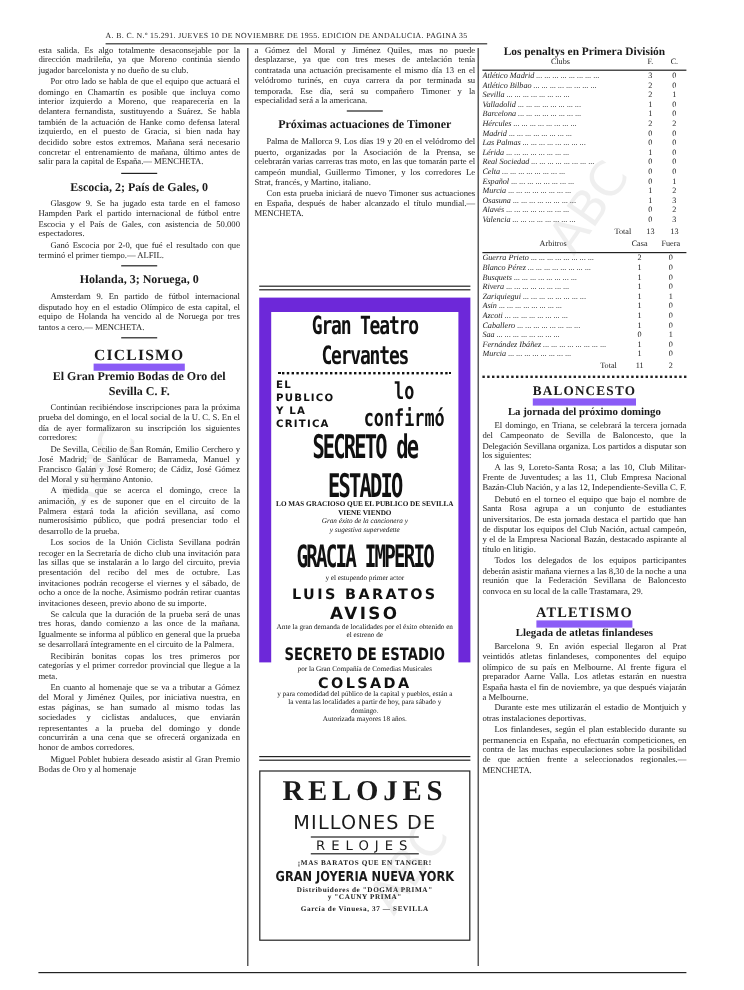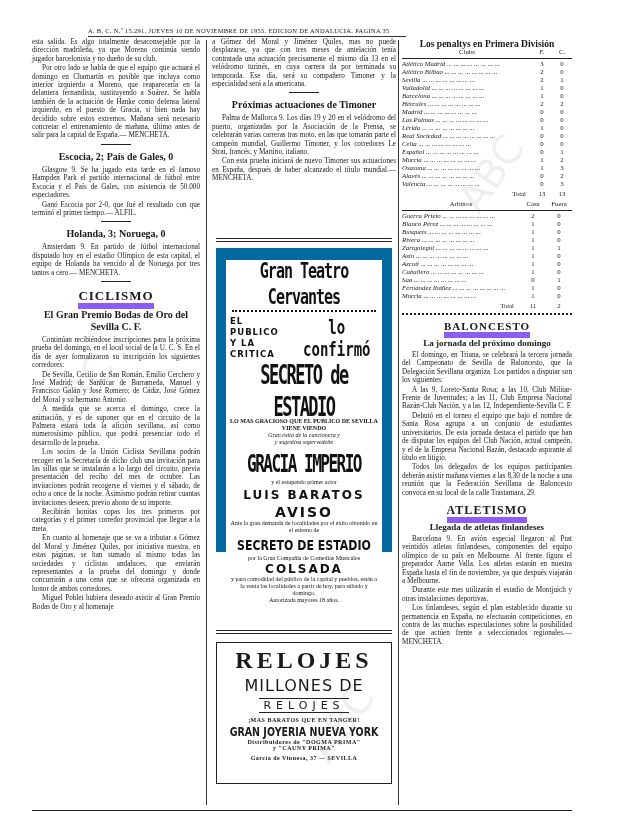--- a/index.html
+++ b/index.html
@@ -12,21 +12,21 @@
   .col p.noind{text-indent:0;}
   .col1{left:32px;top:38px;width:168px;}
   .col2{left:212px;top:38px;width:184px;}
   .col3{left:402px;top:38px;width:170px;}
   .hd{font-weight:bold;text-align:center;font-size:10px;line-height:12px;margin:6px 0 3px 0;}
   .hd-sm{font-weight:bold;text-align:center;font-size:9px;line-height:11px;margin:4px 0 2px 0;}
   .sec{font-weight:bold;text-align:center;font-size:13px;letter-spacing:1px;line-height:15px;margin:6px 0 2px 0;}
   .sec u{text-decoration:none;border-bottom:6px solid #8b5cf6;}
   .shortrule{width:30px;margin:4px auto;border-top:1.5px solid #222;}
   .vrule{position:absolute;border-left:1px solid #333;}
-  .ad1{position:absolute;left:216px;top:248px;width:176px;height:304px;background:#0369a1;color:#fff;}
+  .ad1{position:absolute;left:216px;top:248px;width:176px;height:304px;background:#6d28d9;color:#fff;}
   .ad1 .inner{position:absolute;left:10px;top:12px;width:156px;height:345px;background:#fff;color:#111;text-align:center;}
   .ad1 .t1{font-family:"DejaVu Sans Mono",monospace;font-weight:bold;font-size:15px;letter-spacing:-1px;margin-top:6px;transform:scaleY(1.4);}
   .ad1 .wavy{border-top:2px dotted #111;margin:8px 6px 4px 6px;}
   .ad1 .pub{display:flex;justify-content:space-between;align-items:center;padding:0 4px;}
   .ad1 .pub .l{font-family:"DejaVu Sans",sans-serif;font-weight:bold;font-size:8.5px;line-height:11px;text-align:left;letter-spacing:1px;}
   .ad1 .pub .r{font-family:"DejaVu Sans Mono",monospace;font-weight:bold;font-size:14px;transform:scaleY(1.4);}
   .ad1 .big{font-family:"DejaVu Sans Mono",monospace;font-weight:bold;font-size:17px;letter-spacing:-1.5px;transform:scaleY(1.6);margin:10px 0 8px 0;}
   .ad1 .small{font-size:6px;line-height:7px;font-weight:bold;padding:0 4px;}
   .ad1 .mid{font-family:"DejaVu Sans",sans-serif;font-weight:bold;font-size:12px;letter-spacing:2px;margin:2px 0;}
   .ad1 .aviso{font-family:"DejaVu Sans",sans-serif;font-weight:bold;font-size:14px;letter-spacing:2px;}
@@ -75,20 +75,21 @@
     <div class="shortrule"></div>
     <div class="hd">Holanda, 3; Noruega, 0</div>
     <p>Amsterdam 9. En partido de fútbol internacional disputado hoy en el estadio Olímpico de esta capital, el equipo de Holanda ha vencido al de Noruega por tres tantos a cero.— MENCHETA.</p>
     <div class="shortrule"></div>
     <div class="sec"><u>CICLISMO</u></div>
     <div class="hd">El Gran Premio Bodas de Oro del Sevilla C. F.</div>
     <p>Continúan recibiéndose inscripciones para la próxima prueba del domingo, en el local social de la U. C. S. En el día de ayer formalizaron su inscripción los siguientes corredores:</p>
     <p>De Sevilla, Cecilio de San Román, Emilio Cerchero y José Madrid; de Sanlúcar de Barrameda, Manuel y Francisco Galán y José Romero; de Cádiz, José Gómez del Moral y su hermano Antonio.</p>
     <p>A medida que se acerca el domingo, crece la animación, y es de suponer que en el circuito de la Palmera estará toda la afición sevillana, así como numerosísimo público, que podrá presenciar todo el desarrollo de la prueba.</p>
     <p>Los socios de la Unión Ciclista Sevillana podrán recoger en la Secretaría de dicho club una invitación para las sillas que se instalarán a lo largo del circuito, previa presentación del recibo del mes de octubre. Las invitaciones podrán recogerse el viernes y el sábado, de ocho a once de la noche. Asimismo podrán retirar cuantas invitaciones deseen, previo abono de su importe.</p>
+    <p>Se calcula que la duración de la prueba será de unas tres horas, dando comienzo a las once de la mañana. Igualmente se informa al público en general que la prueba se desarrollará íntegramente en el circuito de la Palmera.</p>
     <p>Recibirán bonitas copas los tres primeros por categorías y el primer corredor provincial que llegue a la meta.</p>
     <p>En cuanto al homenaje que se va a tributar a Gómez del Moral y Jiménez Quiles, por iniciativa nuestra, en estas páginas, se han sumado al mismo todas las sociedades y ciclistas andaluces, que enviarán representantes a la prueba del domingo y donde concurrirán a una cena que se ofrecerá organizada en honor de ambos corredores.</p>
     <p>Miguel Poblet hubiera deseado asistir al Gran Premio Bodas de Oro y al homenaje</p>
   </div>
 
   <div class="col col2" style="height:200px;">
     <p class="noind">a Gómez del Moral y Jiménez Quiles, mas no puede desplazarse, ya que con tres meses de antelación tenía contratada una actuación precisamente el mismo día 13 en el velódromo turinés, en cuya carrera da por terminada su temporada. Ese día, será su compañero Timoner y la especialidad será a la americana.</p>
     <div class="shortrule"></div>
     <div class="hd">Próximas actuaciones de Timoner</div>
     <p>Palma de Mallorca 9. Los días 19 y 20 en el velódromo del puerto, organizadas por la Asociación de la Prensa, se celebrarán varias carreras tras moto, en las que tomarán parte el campeón mundial, Guillermo Timoner, y los corredores Le Strat, francés, y Martino, italiano.</p>

